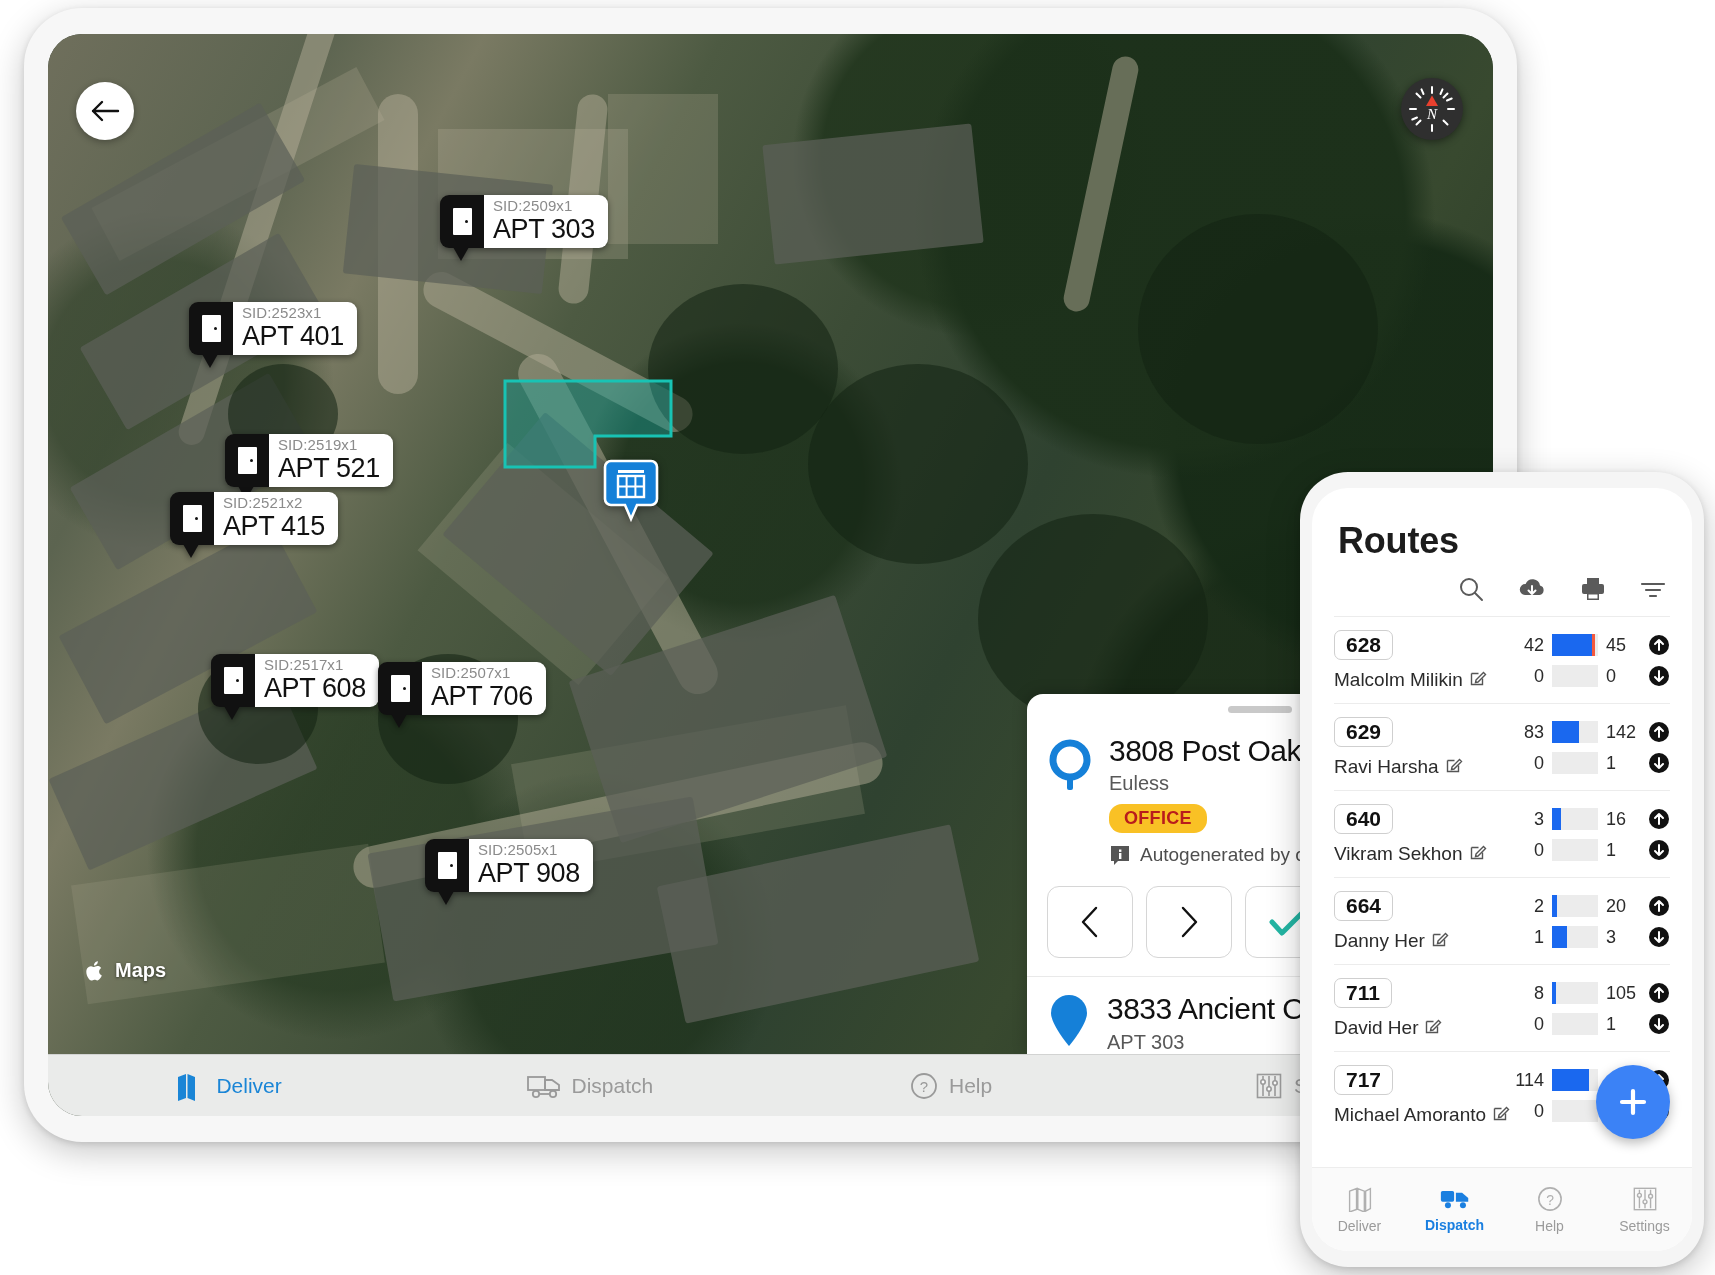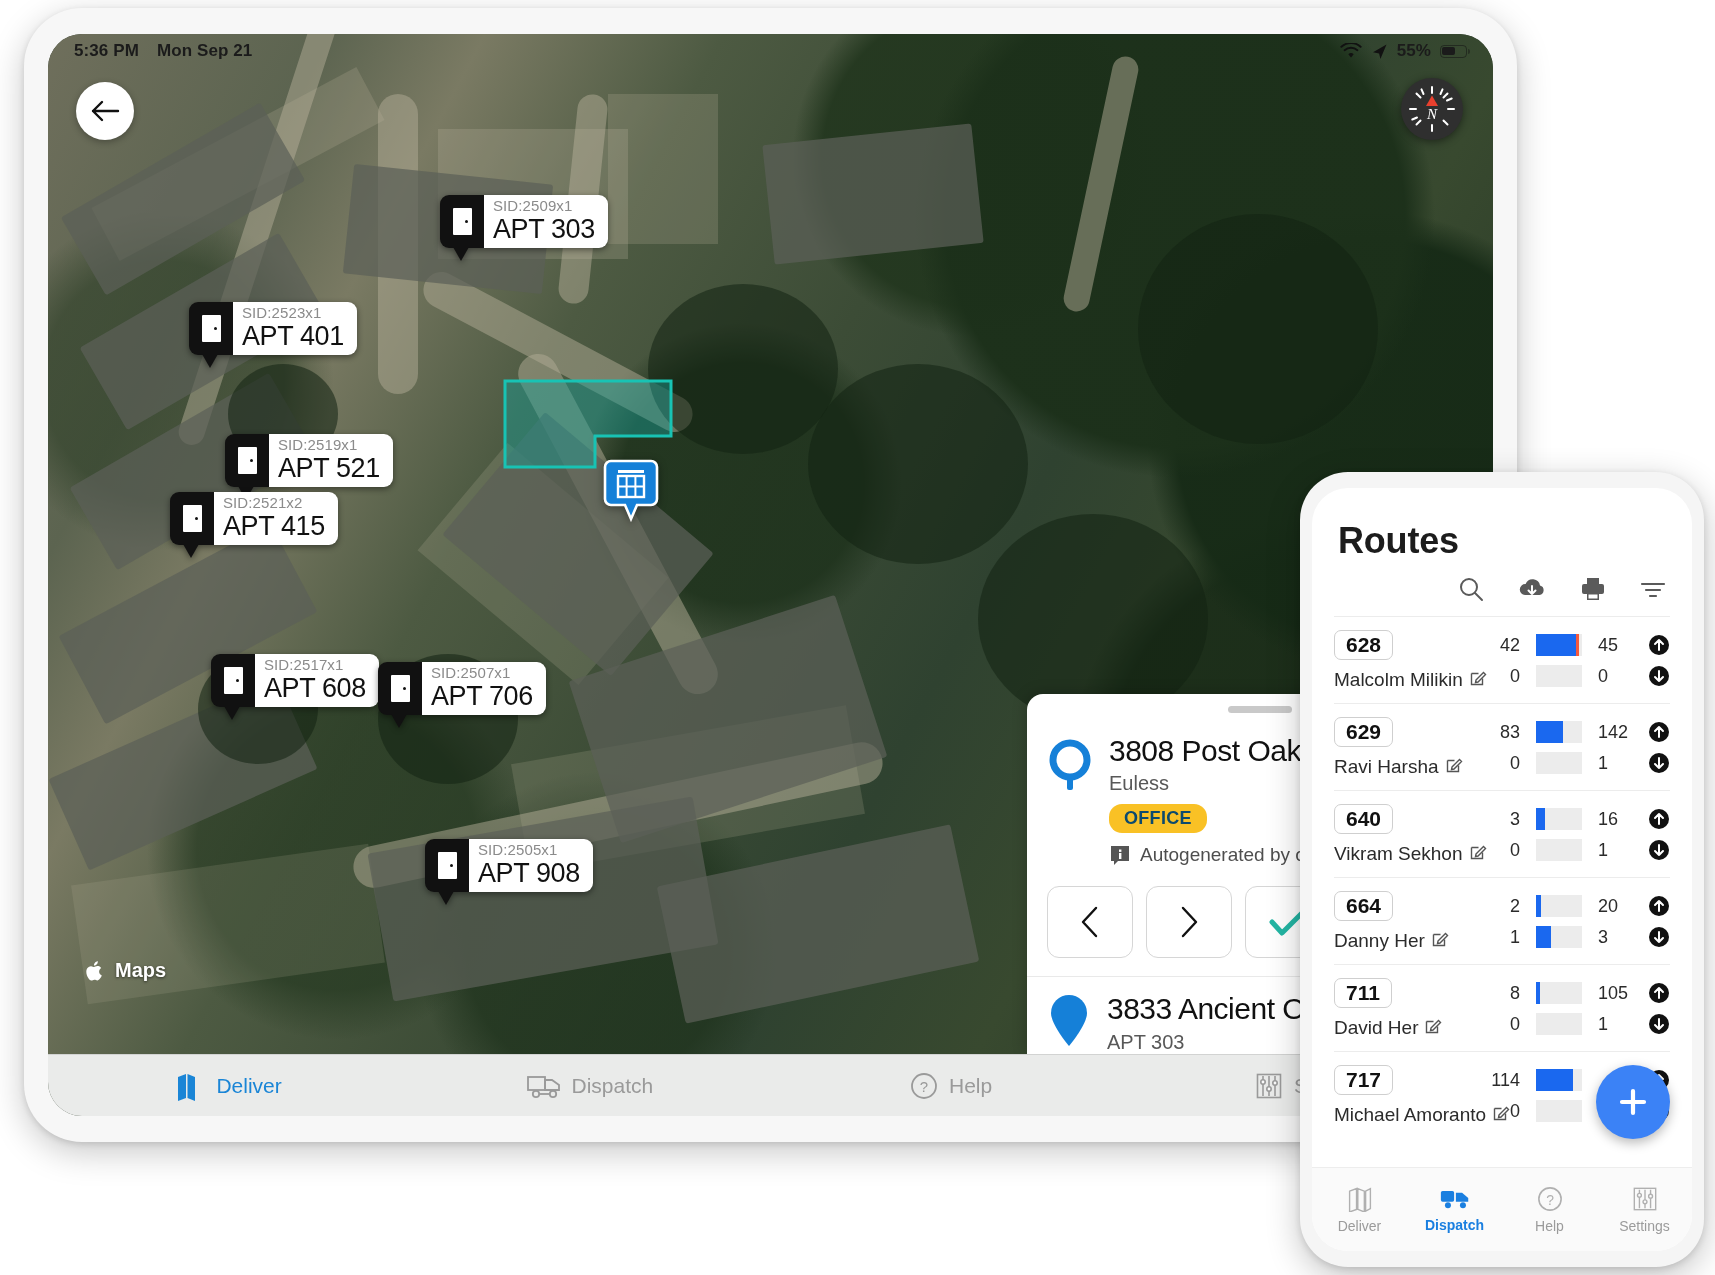--- a/index.html
+++ b/index.html
@@ -157,21 +157,21 @@
   }
   .addr-block { padding: 14px 20px 12px 20px; display: flex; gap: 16px; }
   .addr-text { flex: 1; min-width: 0; }
   .addr-title {
     font-size: 30px; color: #111; letter-spacing: -.5px; white-space: nowrap;
     line-height: 1.18;
   }
   .addr-sub { font-size: 20px; color: #585858; margin-top: 4px; }
   .badge {
     display: inline-block; margin-top: 9px;
-    background: #f9c125; color: #0c4a6e; font-size: 18px; font-weight: 600;
+    background: #f9c125; color: #b91c1c; font-size: 18px; font-weight: 600;
     padding: 4px 15px; border-radius: 13px; letter-spacing: .3px;
   }
   .note {
     display: flex; align-items: center; gap: 9px; margin-top: 11px;
     font-size: 19px; color: #4e4e4e; white-space: nowrap;
   }
   .btn-row { display: flex; gap: 13px; padding: 8px 20px 18px 20px; }
   .sq-btn {
     width: 86px; height: 72px; border: 1.4px solid #d6d6d6; border-radius: 12px;
     background: #fff; display: flex; align-items: center; justify-content: center;
@@ -211,21 +211,21 @@
   .route-left { flex: 1; min-width: 0; }
   .rnum {
     display: inline-block; border: 1.4px solid #cfcfcf; border-radius: 7px;
     padding: 2px 11px; font-size: 21px; font-weight: 700; color: #111;
   }
   .rname {
     margin-top: 9px; font-size: 19px; color: #2b2b2b;
     display: flex; align-items: center; gap: 7px; white-space: nowrap;
   }
   .route-right { display: flex; flex-direction: column; gap: 9px; }
-  .meter { display: flex; align-items: center; gap: 16px; }
+  .meter { display: flex; align-items: center; gap: 8px; }
   .meter .v { font-size: 18px; color: #2b2b2b; width: 32px; text-align: right; }
   .meter .v.r { text-align: left; width: 34px; }
   .bar {
     width: 46px; height: 22px; background: #ececec; position: relative; overflow: hidden;
   }
   .bar i { position: absolute; left: 0; top: 0; bottom: 0; background: #1a68ef; display: block; }
   .bar .cap { position: absolute; top: 0; bottom: 0; width: 3px; background: #f4593e; }
   .arrow-ic { width: 22px; height: 22px; display: flex; }
   .fab {
     position: absolute; right: 22px; bottom: 112px; width: 74px; height: 74px;
@@ -369,40 +369,20 @@
           </div>
 
         <div class="maps-attrib">
           <svg width="19" height="22" viewBox="0 0 19 22">
             <path d="M13.1 11.6c0-2.4 2-3.5 2.1-3.6-1.1-1.7-2.9-1.9-3.5-1.9-1.5-.2-2.9.9-3.6.9-.8 0-1.9-.9-3.1-.8-1.6 0-3.1.9-3.9 2.4-1.7 2.9-.4 7.2 1.2 9.5.8 1.2 1.8 2.4 3 2.4 1.2 0 1.7-.8 3.1-.8s1.9.8 3.1.7c1.3 0 2.1-1.2 2.9-2.3.9-1.3 1.3-2.6 1.3-2.7-.1 0-2.6-1-2.6-3.8zM10.8 4.3c.7-.8 1.1-1.9 1-3-.9 0-2.1.6-2.8 1.4-.6.7-1.2 1.8-1 2.9 1 .1 2.1-.5 2.8-1.3z" fill="#fff"></path>
           </svg>
           <span>Maps</span>
         </div>
       </div>
 
-      <div class="statusbar">
-        <div class="sb-left">
-          <span>5:36 PM</span>
-          <span>Mon Sep 21</span>
-        </div>
-        <div class="sb-right">
-          <svg width="22" height="16" viewBox="0 0 22 16">
-            <path d="M11 14.4 8.3 11.3a4 4 0 0 1 5.4 0z" fill="#111"></path>
-            <path d="M4.6 7.2a9.5 9.5 0 0 1 12.8 0" stroke="#111" stroke-width="2" fill="none" stroke-linecap="round"></path>
-            <path d="M1.4 3.8a14.3 14.3 0 0 1 19.2 0" stroke="#111" stroke-width="2" fill="none" stroke-linecap="round"></path>
-          </svg>
-          <svg width="17" height="17" viewBox="0 0 17 17">
-            <path d="M15.5 1.5 2 9.2l6.1 1.3 1.3 5.5z" fill="#111"></path>
-          </svg>
-          <span class="pct">55%</span>
-          <span class="batt">
-              <i></i>
-            </span>
-        </div>
-      </div>
 
       <div class="back-btn">
         <svg width="30" height="24" viewBox="0 0 30 24">
           <path d="M12 3 3 12l9 9M3 12h25" stroke="#111" stroke-width="2.4" fill="none" stroke-linecap="round" stroke-linejoin="round"></path>
         </svg>
       </div>
 
       <div class="compass">
         <svg width="56" height="56" viewBox="0 0 56 56">
           <g stroke="#fff" stroke-width="2" stroke-linecap="round">

